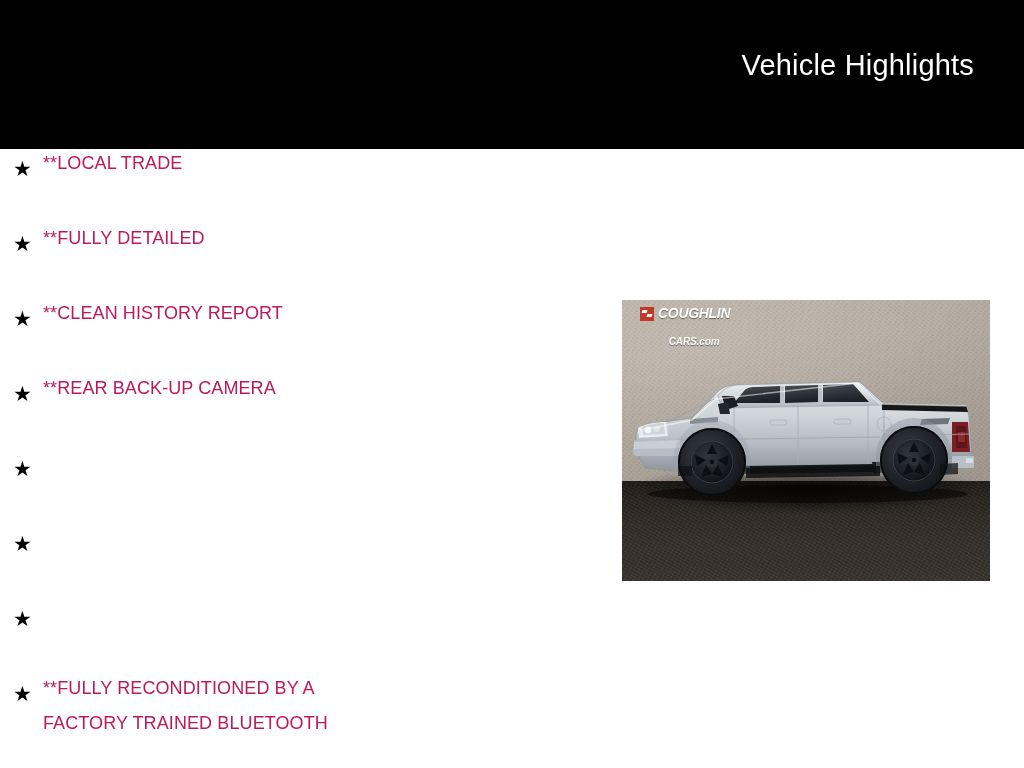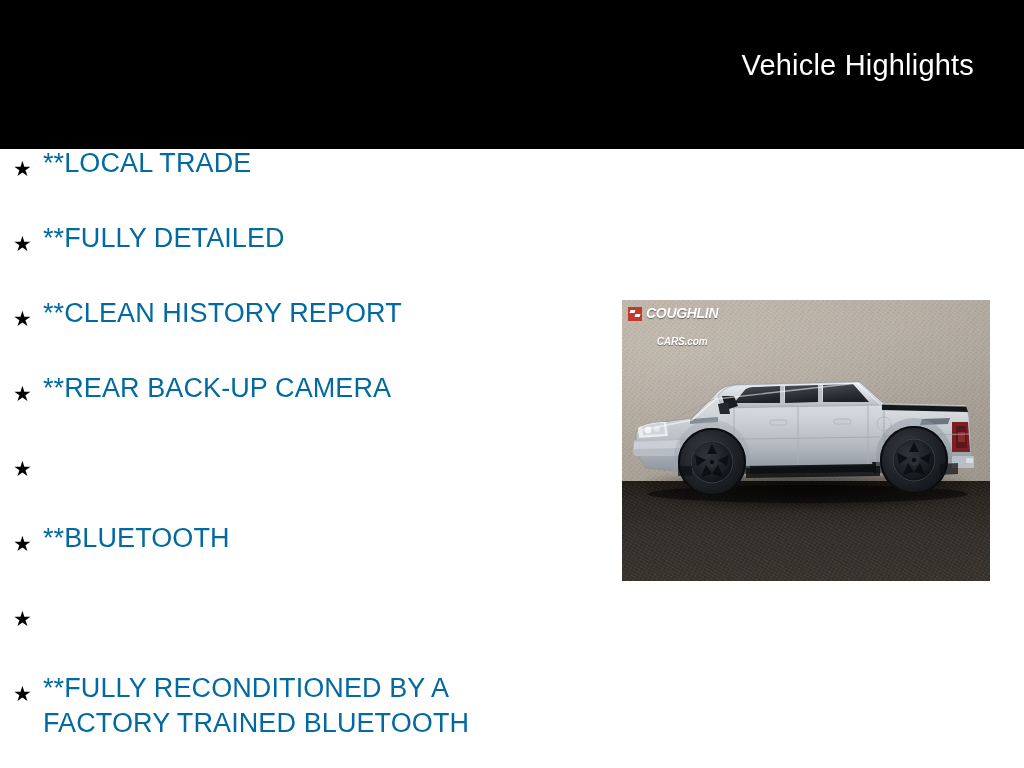--- a/index.html
+++ b/index.html
@@ -57,23 +57,23 @@
     width: 21px;
     font-size: 21px;
     line-height: 30px;
     color: #000000;
     padding-top: 26px;
   }
   .highlight-text {
     flex: 1 1 auto;
     padding-left: 9px;
     padding-top: 18px;
-    font-size: 27px;
+    font-size: 18px;
     line-height: 35px;
-    color: #0369a1;
+    color: #be185d;
     letter-spacing: 0.1px;
     white-space: pre-line;
   }
 
   
   .vehicle-photo {
     position: absolute;
     left: 622px;
     top: 300px;
     width: 368px;
@@ -130,21 +130,21 @@
     position: absolute;
     left: 0;
     top: 0;
     width: 100%;
     height: 100%;
   }
 
   
   .watermark {
     position: absolute;
-    left: 6px;
+    left: 18px;
     top: 6px;
     display: flex;
     align-items: flex-start;
     z-index: 6;
   }
   .wm-logo {
     width: 14px;
     height: 14px;
     background: #c0392b;
     margin-right: 4px;
@@ -214,21 +214,20 @@
   </li>
   <li class="highlight-item">
     <span class="star-bullet">★</span>
     <span class="highlight-text">**REAR BACK-UP CAMERA</span>
   </li>
   <li class="highlight-item">
     <span class="star-bullet">★</span>
   </li>
   <li class="highlight-item">
     <span class="star-bullet">★</span>
-    <span class="highlight-text">**BLUETOOTH</span>
   </li>
   <li class="highlight-item">
     <span class="star-bullet">★</span>
   </li>
   <li class="highlight-item">
     <span class="star-bullet">★</span>
     <span class="highlight-text">**FULLY RECONDITIONED BY A
 FACTORY TRAINED BLUETOOTH</span>
   </li>
 </ul>

